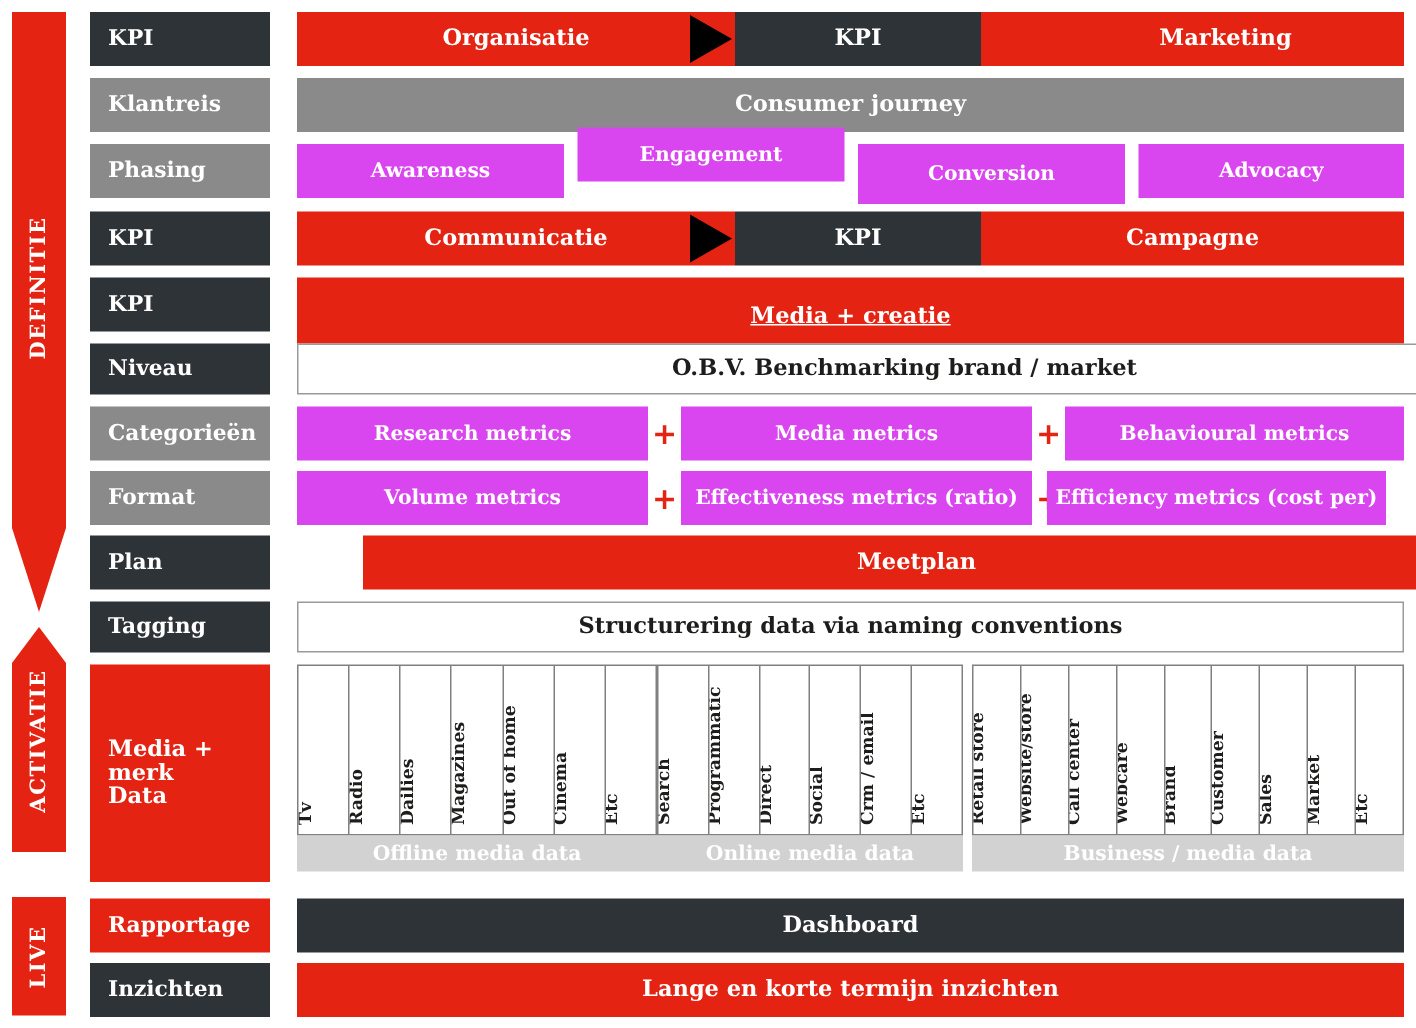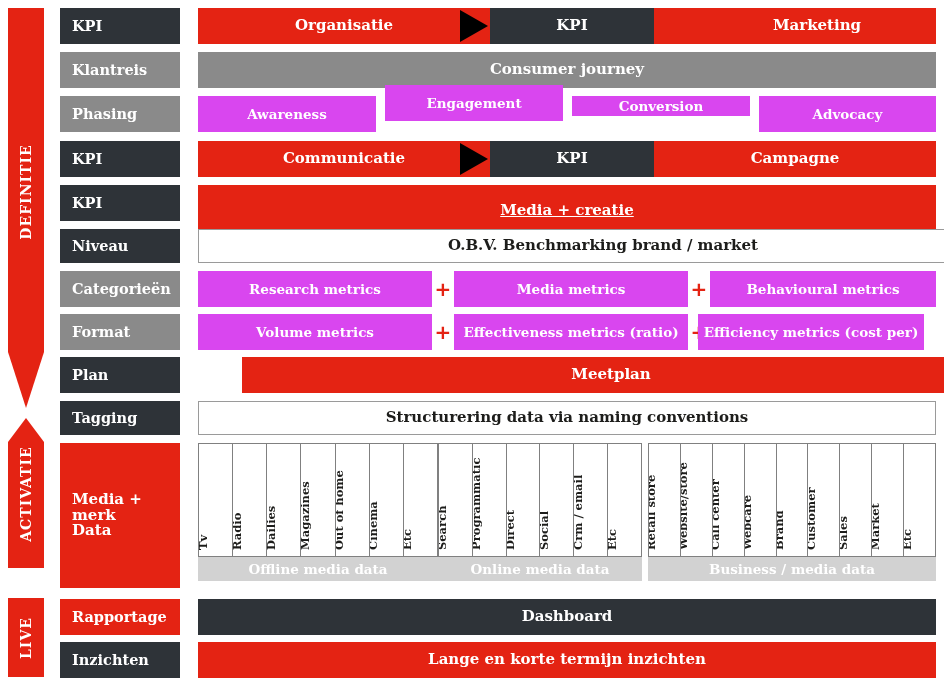--- a/index.html
+++ b/index.html
@@ -140,21 +140,21 @@
   <div class="chev" style="left:460px; top:10px;"></div>
   <div class="bar dark" style="left:490px; top:8px; width:164px; height:36px; font-size:15px;">KPI</div>
   <div class="bar red" style="left:654px; top:8px; width:282px; height:36px; font-size:15px;padding-left:44px;">Marketing</div>
 
   <div class="bar mgray lbl" style="top:52px; height:36px;">Klantreis</div>
   <div class="bar mgray" style="left:198px; top:52px; width:738px; height:36px; font-size:15px;">Consumer journey</div>
 
   <div class="bar mgray lbl" style="top:96px; height:36px;">Phasing</div>
   <div class="bar lgray seg" style="left:198px; top:96px; width:178px; height:36px;">Awareness</div>
   <div class="bar lgray seg" style="left:385px; top:85px; width:178px; height:36px;">Engagement</div>
-  <div class="bar lgray seg" style="left:572px; top:96px; width:178px; height:20px;">Conversion</div>
+  <div class="bar lgray seg" style="left:572px; top:96px; width:178px; height:40px;">Conversion</div>
   <div class="bar lgray seg" style="left:759px; top:96px; width:177px; height:36px;">Advocacy</div>
 
   <div class="bar dark lbl" style="top:141px; height:36px;">KPI</div>
   <div class="bar red" style="left:198px; top:141px; width:292px; height:36px; font-size:15px;">Communicatie</div>
   <div class="chev" style="left:460px; top:143px;"></div>
   <div class="bar dark" style="left:490px; top:141px; width:164px; height:36px; font-size:15px;">KPI</div>
   <div class="bar red" style="left:654px; top:141px; width:282px; height:36px; font-size:15px;">Campagne</div>
 
   <div class="bar dark lbl" style="top:185px; height:36px;">KPI</div>
   <div class="bar red" style="left:198px; top:185px; width:738px; height:52px; font-size:15px;text-decoration:underline;">Media + creatie</div>

